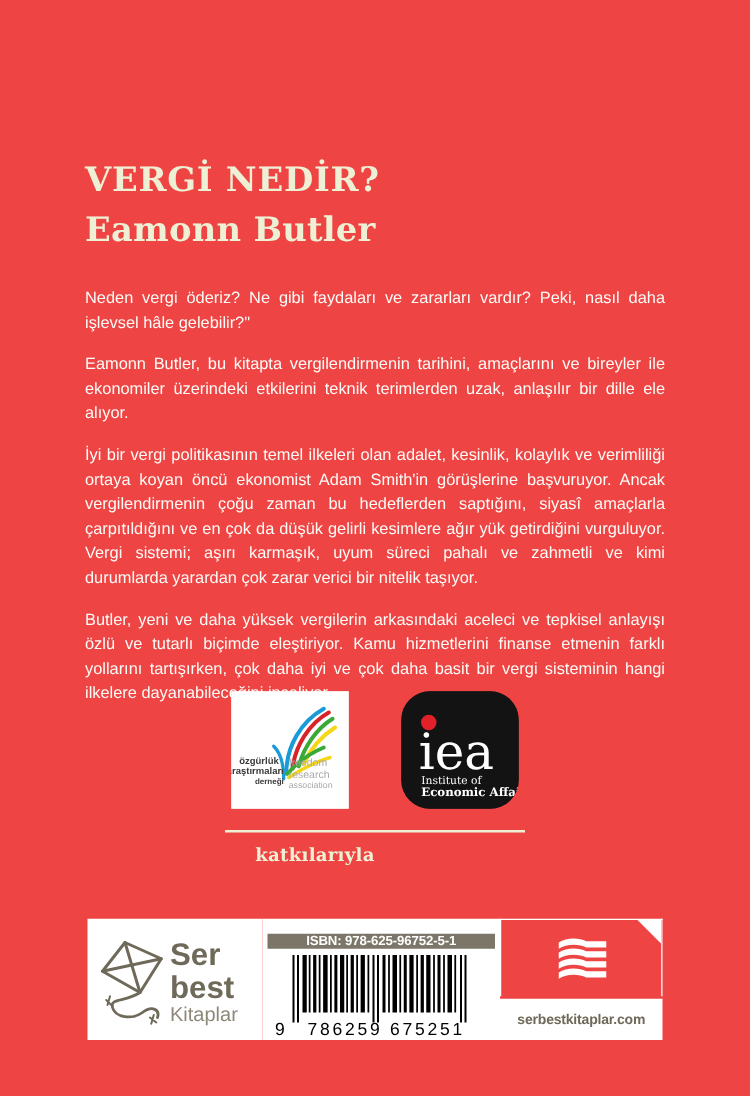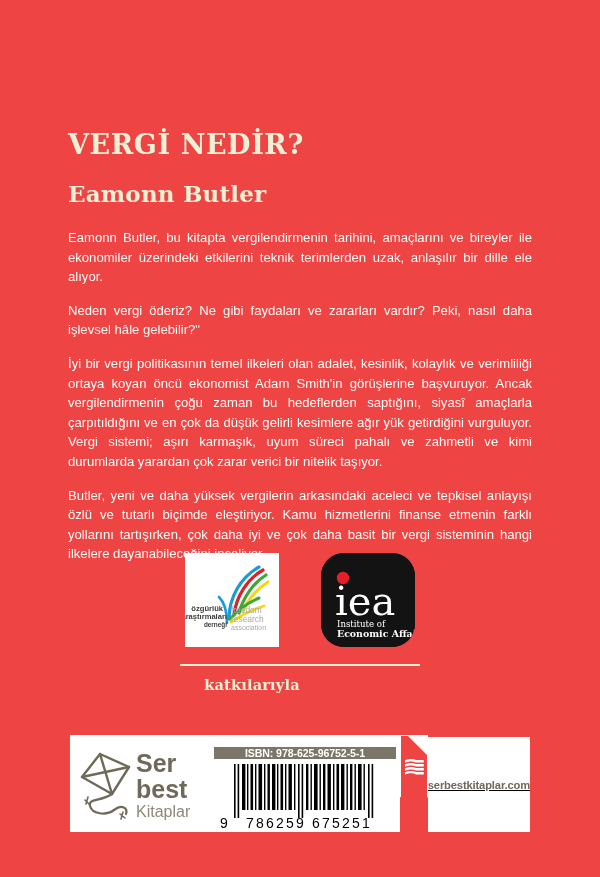--- a/index.html
+++ b/index.html
@@ -31,23 +31,23 @@
     font-family: "DejaVu Serif", serif;
     font-weight: bold;
     font-size: 27px;
     letter-spacing: 0.6px;
     color: #edf0d4;
     line-height: 1.05;
   }
   .book-author {
     font-family: "DejaVu Serif", serif;
     font-weight: bold;
-    font-size: 23px;
+    font-size: 27px;
     color: #edf0d4;
-    margin-top: 21px;
+    margin-top: 10px;
     letter-spacing: 0.2px;
   }
 
   
   .blurb {
     position: absolute;
     left: 68px;
     top: 228px;
     width: 464px;
   }
@@ -154,22 +154,21 @@
     justify-content: center;
     padding-top: 3px;
   }
   .barcode-svg { width: 178px; height: 70px; display: block; }
 
   .web-panel {
     width: 130px;
     height: 97px;
     position: relative;
     display: flex;
-    flex-direction: row;
-    text-decoration: underline;
+    flex-direction: column;
   }
   .web-icon-box {
     height: 62px;
     position: relative;
     display: flex;
     align-items: center;
     justify-content: center;
     border: 1.6px solid #ffffff;
     border-bottom: none;
     overflow: hidden;
@@ -206,22 +205,22 @@
 <body>
 
 <div class="page">
 
   <div class="title-block">
     <div class="book-title">VERGİ NEDİR?</div>
     <div class="book-author">Eamonn Butler</div>
   </div>
 
   <div class="blurb">
+    <p>Neden vergi öderiz? Ne gibi faydaları ve zararları vardır? Peki, nasıl daha işlevsel hâle gelebilir?"</p>
     <p>Eamonn Butler, bu kitapta vergilendirmenin tarihini, amaçlarını ve bireyler ile ekonomiler üzerindeki etkilerini teknik terimlerden uzak, anlaşılır bir dille ele alıyor.</p>
-    <p>Neden vergi öderiz? Ne gibi faydaları ve zararları vardır? Peki, nasıl daha işlevsel hâle gelebilir?"</p>
     <p>İyi bir vergi politikasının temel ilkeleri olan adalet, kesinlik, kolaylık ve verimliliği ortaya koyan öncü ekonomist Adam Smith'in görüşlerine başvuruyor. Ancak vergilendirmenin çoğu zaman bu hedeflerden saptığını, siyasî amaçlarla çarpıtıldığını ve en çok da düşük gelirli kesimlere ağır yük getirdiğini vurguluyor. Vergi sistemi; aşırı karmaşık, uyum süreci pahalı ve zahmetli ve kimi durumlarda yarardan çok zarar verici bir nitelik taşıyor.</p>
     <p>Butler, yeni ve daha yüksek vergilerin arkasındaki aceleci ve tepkisel anlayışı özlü ve tutarlı biçimde eleştiriyor. Kamu hizmetlerini finanse etmenin farklı yollarını tartışırken, çok daha iyi ve çok daha basit bir vergi sisteminin hangi ilkelere dayanabileceğini inceliyor.</p>
   </div>
 
   <div class="logos">
 
     <div class="logo-card">
       <svg class="fra-svg" viewBox="0 0 94 94">
         <rect x="0" y="0" width="94" height="94" fill="#ffffff"></rect>
 

